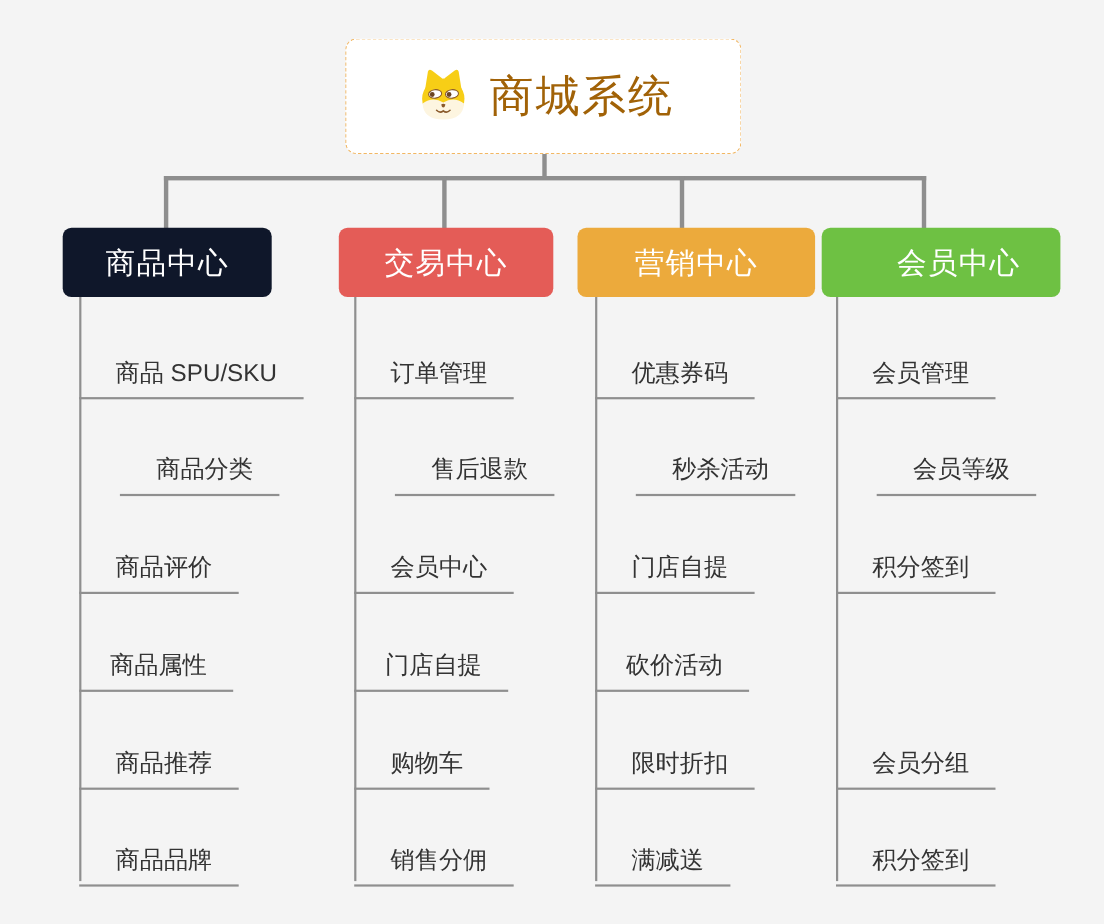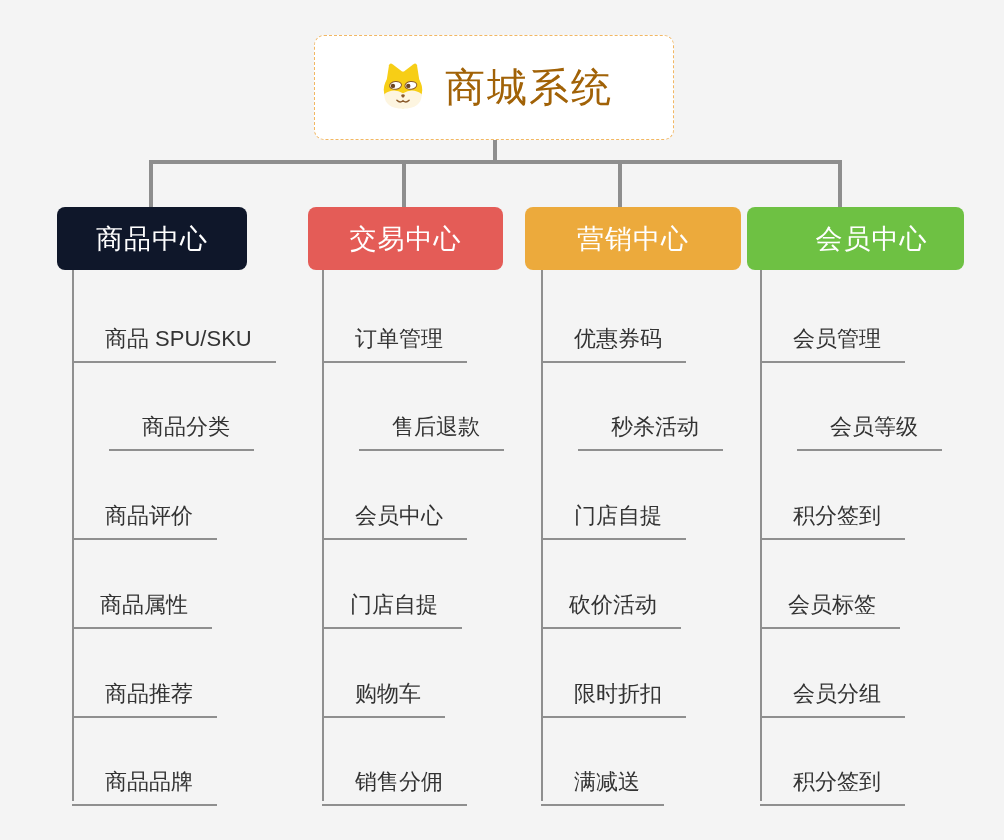--- a/index.html
+++ b/index.html
@@ -123,17 +123,16 @@
   <div class="leaf col-2 row-0">优惠券码</div>
   <div class="leaf col-2 row-1">秒杀活动</div>
   <div class="leaf col-2 row-2">门店自提</div>
   <div class="leaf col-2 row-3">砍价活动</div>
   <div class="leaf col-2 row-4">限时折扣</div>
   <div class="leaf col-2 row-5">满减送</div>
 
   <div class="leaf col-3 row-0">会员管理</div>
   <div class="leaf col-3 row-1">会员等级</div>
   <div class="leaf col-3 row-2">积分签到</div>
-  <div class="leaf col-3 row-3">会员标签</div>
   <div class="leaf col-3 row-4">会员分组</div>
   <div class="leaf col-3 row-5">积分签到</div>
 
 </div>
 
 </body></html>

